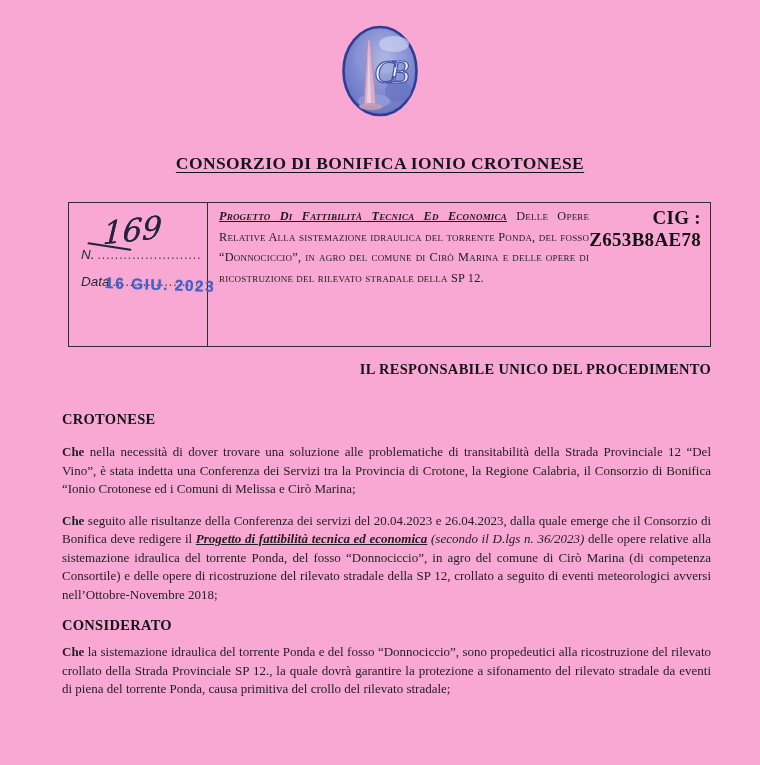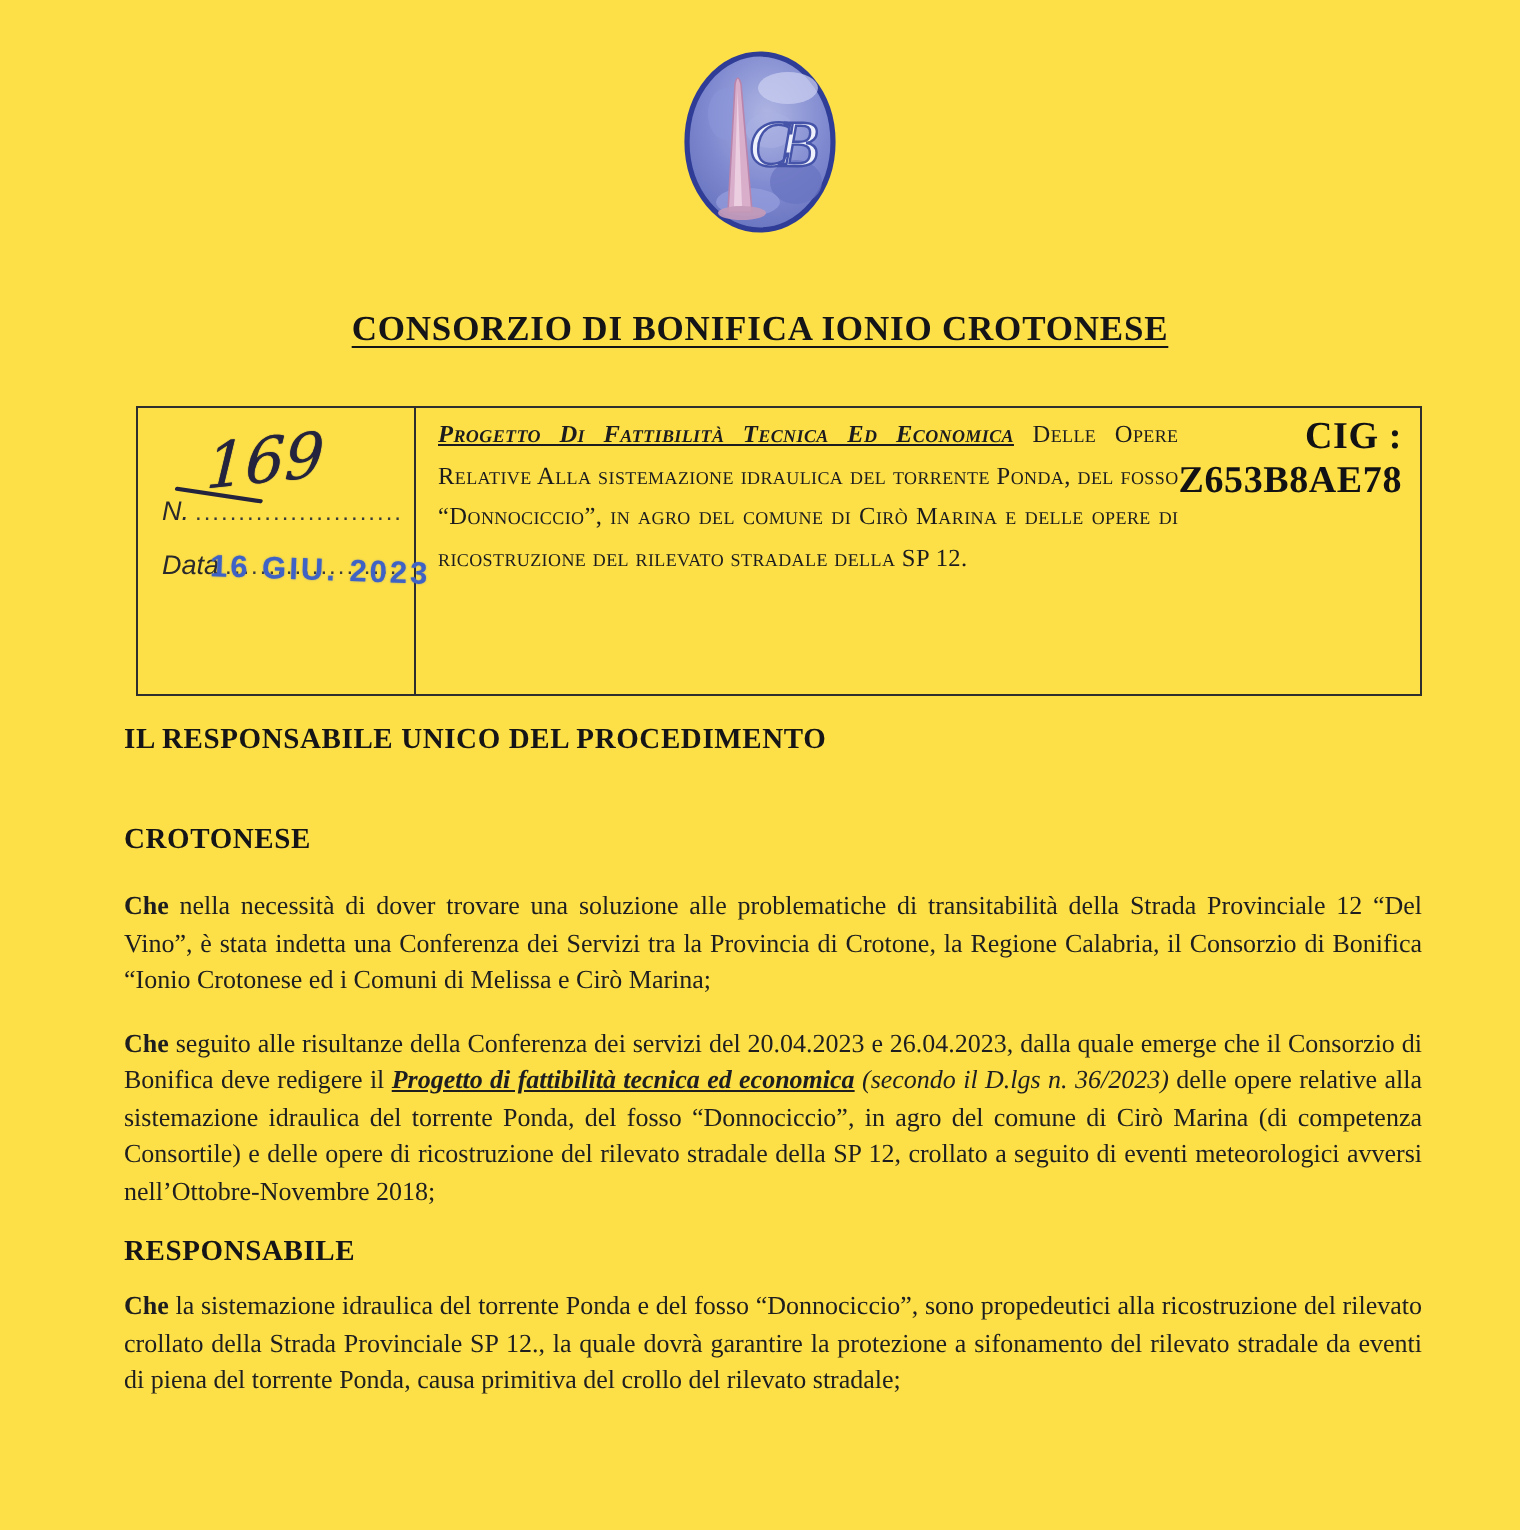--- a/index.html
+++ b/index.html
@@ -1,20 +1,20 @@
 <!DOCTYPE html>
 <html><head>
 <meta charset="utf-8">
 <style>
   html,body{margin:0;padding:0;background:#e9e9e9;}
   .page{
     position:relative;
     width:760px;height:765px;
     margin:0 auto;
-    background:#fde047;
+    background:#f9a8d4;
     font-family:"Liberation Serif", serif;
     color:#1d1d1f;
     overflow:hidden;
   }
   
   .logo-wrap{padding-top:25px;text-align:center;}
   
   .title{
     margin:32px 0 0;
     text-align:center;
@@ -103,21 +103,21 @@
     margin-top:1px;
     text-align:right;
     font-weight:700;
     font-size:19px;
     letter-spacing:.3px;
     color:#121214;
   }
   
   .rup-heading{
     margin:14px 49px 0 62px;
-    text-align:left;
+    text-align:right;
     font-weight:700;font-size:14.5px;
     letter-spacing:.3px;
     color:#151517;
   }
   .body-text{padding:0 49px 0 62px;}
   .section-label{
     margin-top:33px;
     font-weight:700;font-size:14.5px;
     letter-spacing:.3px;color:#151517;
   }
@@ -183,17 +183,17 @@
     </div>
   </div>
 
   <div class="rup-heading">IL RESPONSABILE UNICO DEL PROCEDIMENTO</div>
 
   <div class="body-text">
     <div class="section-label">CROTONESE</div>
     <p class="para"><span class="run run-b">Che</span><span class="run"> nella necessità di dover trovare una soluzione alle problematiche di transitabilità della Strada Provinciale 12 “Del Vino”, è stata indetta una Conferenza dei Servizi tra la Provincia di Crotone, la Regione Calabria, il Consorzio di Bonifica “Ionio Crotonese ed i Comuni di Melissa e Cirò Marina;</span></p>
     <p class="para tight"><span class="run run-b">Che</span><span class="run"> seguito alle risultanze della Conferenza dei servizi del 20.04.2023 e 26.04.2023, dalla quale emerge che il Consorzio di Bonifica deve redigere il </span><span class="run run-biu">Progetto di fattibilità tecnica ed economica</span><span class="run"> </span><span class="run run-i">(secondo il D.lgs n. 36/2023)</span><span class="run"> delle opere relative alla sistemazione idraulica del torrente Ponda, del fosso “Donnociccio”, in agro del comune di Cirò Marina (di competenza Consortile) e delle opere di ricostruzione del rilevato stradale della SP 12, crollato a seguito di eventi meteorologici avversi nell’Ottobre-Novembre 2018;</span></p>
 
-    <div class="section-label" style="margin-top:13px;">RESPONSABILE</div>
+    <div class="section-label" style="margin-top:13px;">CONSIDERATO</div>
     <p class="para" style="margin-top:9px;"><span class="run run-b">Che</span><span class="run"> la sistemazione idraulica del torrente Ponda e del fosso “Donnociccio”, sono propedeutici alla ricostruzione del rilevato crollato della Strada Provinciale SP 12., la quale dovrà garantire la protezione a sifonamento del rilevato stradale da eventi di piena del torrente Ponda, causa primitiva del crollo del rilevato stradale;</span></p>
   </div>
 
 </div>
 
 </body></html>

